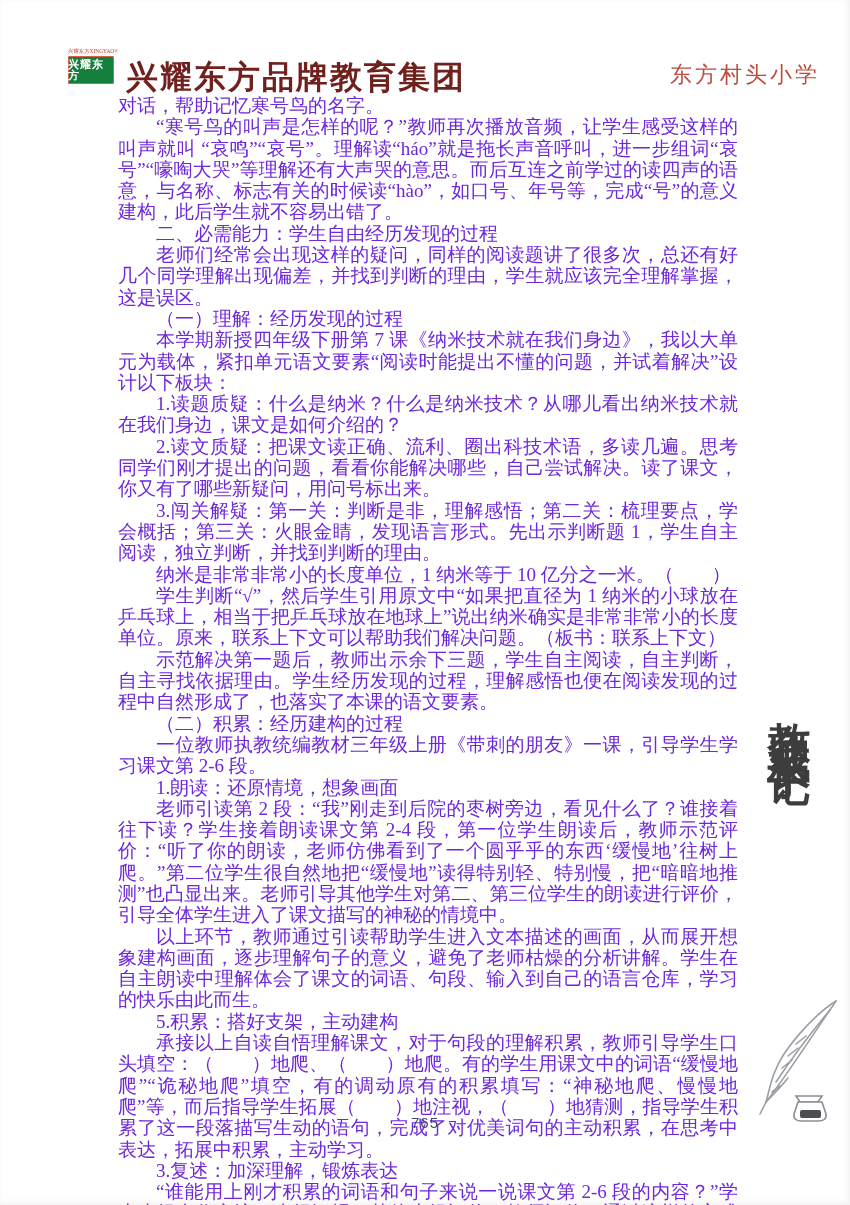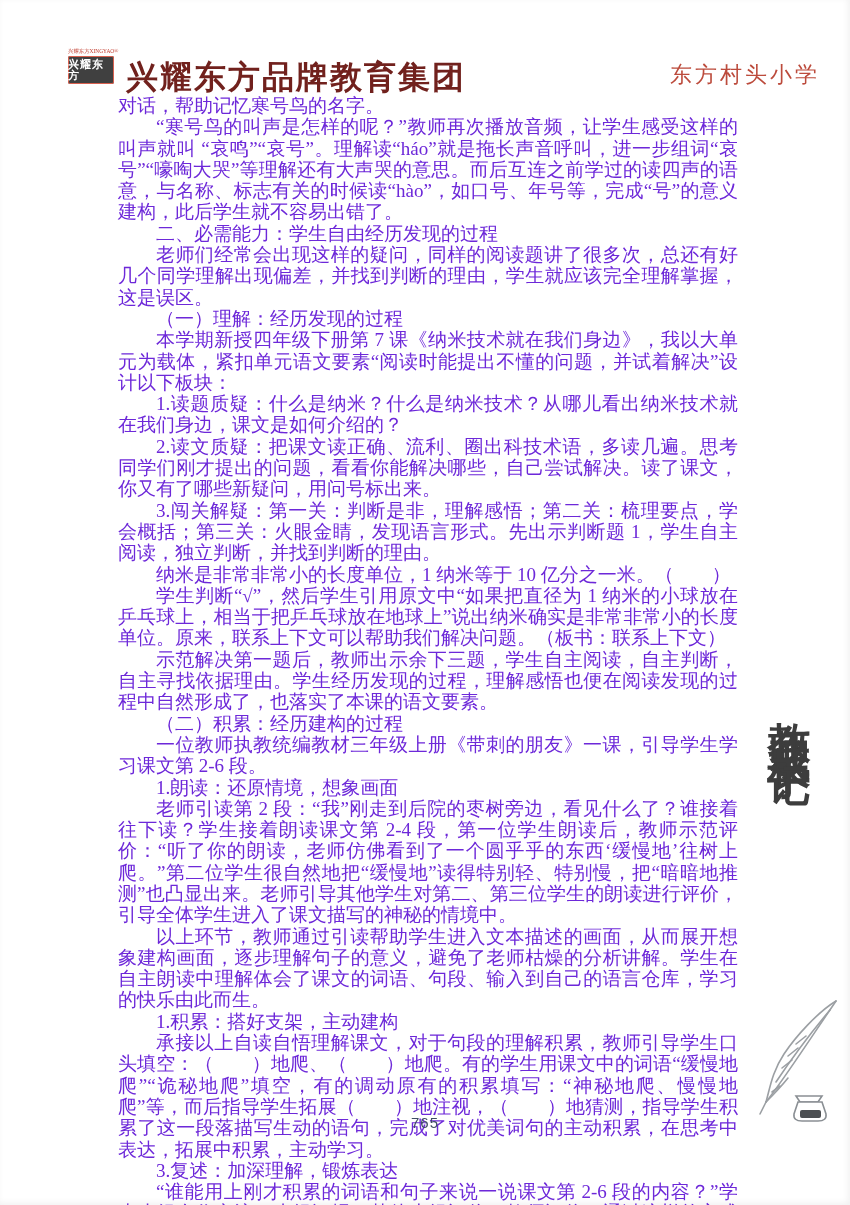--- a/index.html
+++ b/index.html
@@ -10,21 +10,21 @@
     box-shadow:inset -2px -2px 6px rgba(0,0,0,0.06);
   }
   
   .header{position:absolute;left:0;top:0;width:100%;height:100px;}
   .brand{position:absolute;left:68px;top:48px;width:52px;}
   .brand-tagline{
     display:block;font-size:6px;color:#c0392b;line-height:7px;
     letter-spacing:0;white-space:nowrap;transform:scale(.9);transform-origin:left top;
   }
   .brand-seal{
-    margin-top:1px;width:46px;height:28px;background:#404040;
+    margin-top:1px;width:46px;height:28px;background:#15803d;
     border-radius:2px;display:flex;align-items:center;justify-content:center;
     box-shadow:0 0 0 1px #d9604f inset;
   }
   .brand-seal span{
     color:#fff;font-size:11px;font-weight:bold;letter-spacing:1px;line-height:1;
   }
   .company-name{
     position:absolute;left:126px;top:56px;
     font-size:32px;font-weight:bold;color:#71211d;letter-spacing:2px;
     font-family:"Liberation Serif","DejaVu Serif",serif;white-space:nowrap;
@@ -87,21 +87,21 @@
       <p>2.读文质疑：把课文读正确、流利、圈出科技术语，多读几遍。思考同学们刚才提出的问题，看看你能解决哪些，自己尝试解决。读了课文，你又有了哪些新疑问，用问号标出来。</p>
       <p>3.闯关解疑：第一关：判断是非，理解感悟；第二关：梳理要点，学会概括；第三关：火眼金睛，发现语言形式。先出示判断题 1，学生自主阅读，独立判断，并找到判断的理由。</p>
       <p>纳米是非常非常小的长度单位，1 纳米等于 10 亿分之一米。（　　）</p>
       <p>学生判断“√”，然后学生引用原文中“如果把直径为 1 纳米的小球放在乒乓球上，相当于把乒乓球放在地球上”说出纳米确实是非常非常小的长度单位。原来，联系上下文可以帮助我们解决问题。（板书：联系上下文）</p>
       <p>示范解决第一题后，教师出示余下三题，学生自主阅读，自主判断，自主寻找依据理由。学生经历发现的过程，理解感悟也便在阅读发现的过程中自然形成了，也落实了本课的语文要素。</p>
       <p>（二）积累：经历建构的过程</p>
       <p>一位教师执教统编教材三年级上册《带刺的朋友》一课，引导学生学习课文第 2-6 段。</p>
       <p>1.朗读：还原情境，想象画面</p>
       <p>老师引读第 2 段：“我”刚走到后院的枣树旁边，看见什么了？谁接着往下读？学生接着朗读课文第 2-4 段，第一位学生朗读后，教师示范评价：“听了你的朗读，老师仿佛看到了一个圆乎乎的东西‘缓慢地’往树上爬。”第二位学生很自然地把“缓慢地”读得特别轻、特别慢，把“暗暗地推测”也凸显出来。老师引导其他学生对第二、第三位学生的朗读进行评价，引导全体学生进入了课文描写的神秘的情境中。</p>
       <p>以上环节，教师通过引读帮助学生进入文本描述的画面，从而展开想象建构画面，逐步理解句子的意义，避免了老师枯燥的分析讲解。学生在自主朗读中理解体会了课文的词语、句段、输入到自己的语言仓库，学习的快乐由此而生。</p>
-      <p>1.积累：搭好支架，主动建构</p>
+      <p>5.积累：搭好支架，主动建构</p>
       <p>承接以上自读自悟理解课文，对于句段的理解积累，教师引导学生口头填空：（　　）地爬、（　　）地爬。有的学生用课文中的词语“缓慢地爬”“诡秘地爬”填空，有的调动原有的积累填写：“神秘地爬、慢慢地爬”等，而后指导学生拓展（　　）地注视，（　　）地猜测，指导学生积累了这一段落描写生动的语句，完成了对优美词句的主动积累，在思考中表达，拓展中积累，主动学习。</p>
       <p>3.复述：加深理解，锻炼表达</p>
       <p>“谁能用上刚才积累的词语和句子来说一说课文第 2-6 段的内容？”学生小组合作交流，小组汇报，其他小组评价，教师评价。通过这样的方式既检测学生对词语的理解程度，又通过复述既锻炼表达能力，又提升了语言建构的层次，为充分理解课文打下坚实的基础。</p>
     </div>
 
   <div class="calligraphy">教师成长手记</div>
 
   <div class="quill">
     <svg width="96" height="132" viewBox="0 0 96 132" fill="none" xmlns="http://www.w3.org/2000/svg">
       <g stroke="#9b9fa3" stroke-width="1.6" fill="none" stroke-linecap="round" stroke-linejoin="round">

